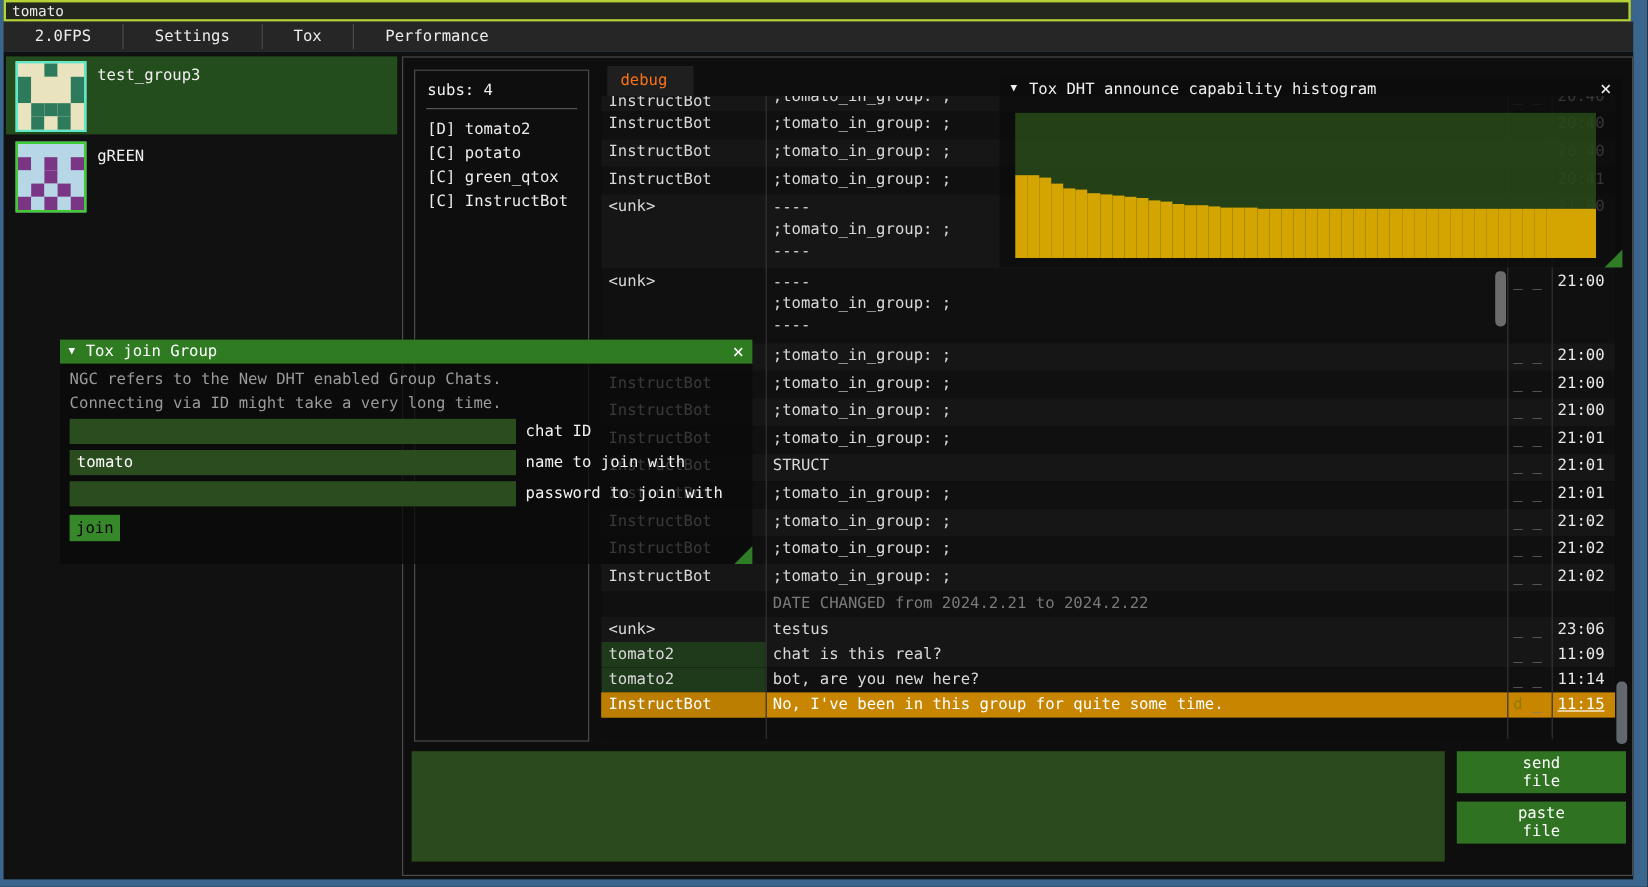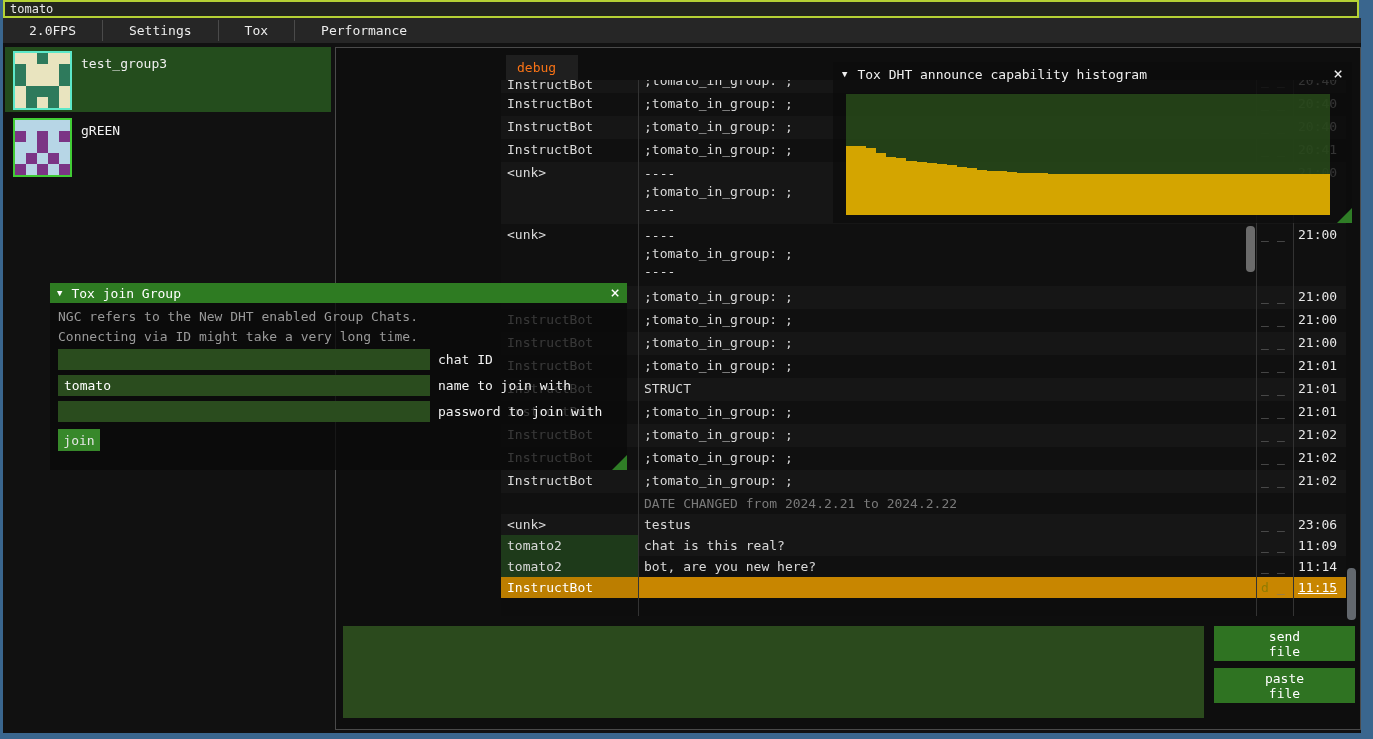--- a/index.html
+++ b/index.html
@@ -78,21 +78,21 @@
                  background:rgba(10,10,10,0.78); z-index:30; }
   .jd-title { position:absolute; left:0; top:0; width:100%; height:20px; background:#2e7b22; color:#fff;
               display:flex; align-items:center; padding:0 7px; }
   .jd-arrow { font-size:9px; margin-right:9px; }
   .jd-close { margin-left:auto; font-size:16px; line-height:16px; cursor:pointer; }
   .jd-desc { position:absolute; left:8px; color:#9a9a9a; white-space:pre; }
   .jd-field { position:absolute; left:8px; width:372px; height:21px; background:#2a4c1e; border:none;
               color:#fff; font:inherit; padding:0 6px; }
   .jd-label { position:absolute; left:388px; color:#f2f2f2; white-space:pre; }
   .jd-join { position:absolute; left:8px; top:146px; width:42px; height:22px; background:#37882a;
-             color:#e5e5e5; border:none; font:inherit; cursor:pointer; }
+             color:#000000; border:none; font:inherit; cursor:pointer; }
   .grip { position:absolute; right:0; bottom:0; width:0; height:0;
           border-left:15px solid transparent; border-bottom:15px solid #2f7d26; }
 
   
   .hist-window { position:absolute; left:830px; top:19px; width:519px; height:161px;
                  background:rgba(12,12,12,0.82); z-index:20; }
   .hw-title { position:absolute; left:0; top:0; width:100%; height:24px; color:#efefef;
               display:flex; align-items:center; padding:0 9px; }
   .hw-arrow { font-size:9px; margin-right:10px; }
   .hw-close { margin-left:auto; font-size:16px; line-height:16px; cursor:pointer; }
@@ -183,20 +183,30 @@
             <div style="background: rgb(123, 53, 133);"></div>
             <div style="background: rgb(183, 214, 230);"></div>
             <div style="background: rgb(123, 53, 133);"></div>
           </div>
           <div class="g-name">gREEN</div>
         </div>
       </div>
 
     <div class="chat-window">
 
+      <div class="subs-panel">
+        <div class="subs-header">subs: 4</div>
+        <div class="subs-sep"></div>
+        <div class="subs-list" id="subs-list">
+            <div class="subs-item">[D] tomato2</div>
+            <div class="subs-item">[C] potato</div>
+            <div class="subs-item">[C] green_qtox</div>
+            <div class="subs-item">[C] InstructBot</div>
+          </div>
+      </div>
 
       <div class="tab">debug</div>
 
       <div class="log">
         <div id="log-content">
             <div class="row stripe-a clipped" style="height: 13px;">
               <div class="cell-namebg">InstructBot</div>
               <div class="cell cell-text">;tomato_in_group: ;</div>
               <div class="cell cell-s1">_</div>
               <div class="cell cell-s2">_</div>
@@ -320,20 +330,21 @@
             </div>
             <div class="row stripe-b" style="height: 21px;">
               <div class="cell-namebg name-self">tomato2</div>
               <div class="cell cell-text">bot, are you new here?</div>
               <div class="cell cell-s1">_</div>
               <div class="cell cell-s2">_</div>
               <div class="cell cell-time">11:14</div>
             </div>
             <div class="row row-hl" style="height: 21px;">
               <div class="cell-namebg">InstructBot</div>
+              <div class="cell cell-text">No, I've been in this group for quite some time.</div>
               <div class="cell cell-s1">d</div>
               <div class="cell cell-s2">_</div>
               <div class="cell cell-time">11:15</div>
             </div>
           </div>
         <div class="col-sep" style="left:137px"></div>
         <div class="col-sep" style="left:755px"></div>
         <div class="col-sep" style="left:792px"></div>
       </div>
 

